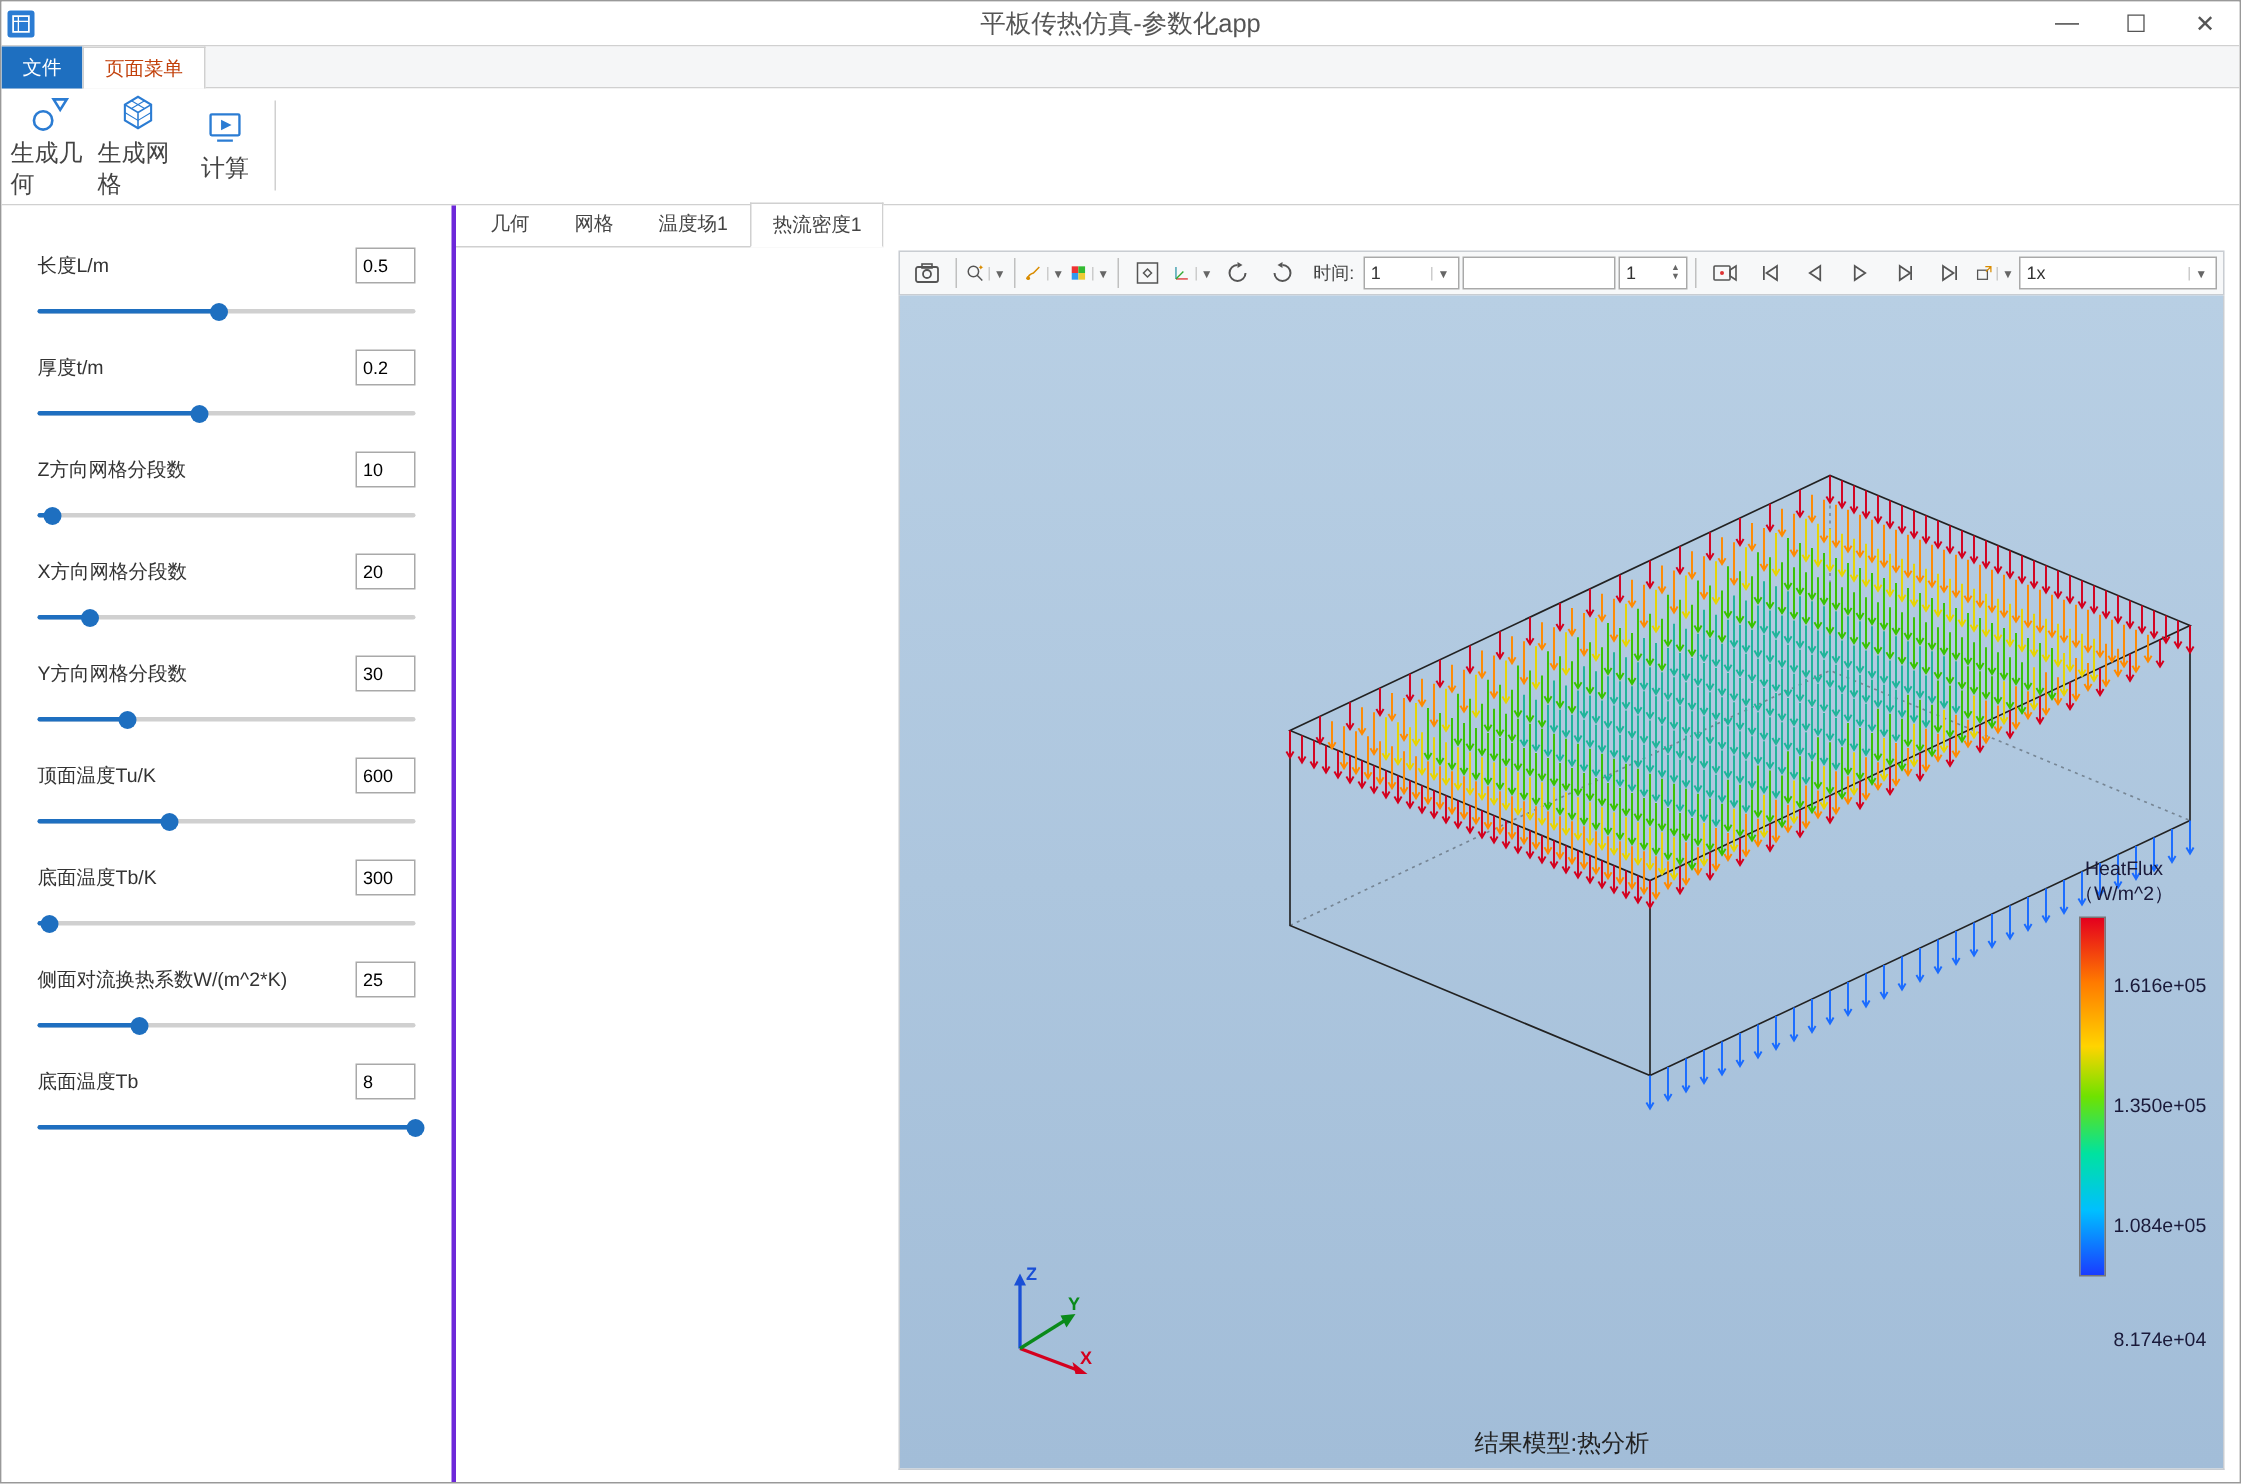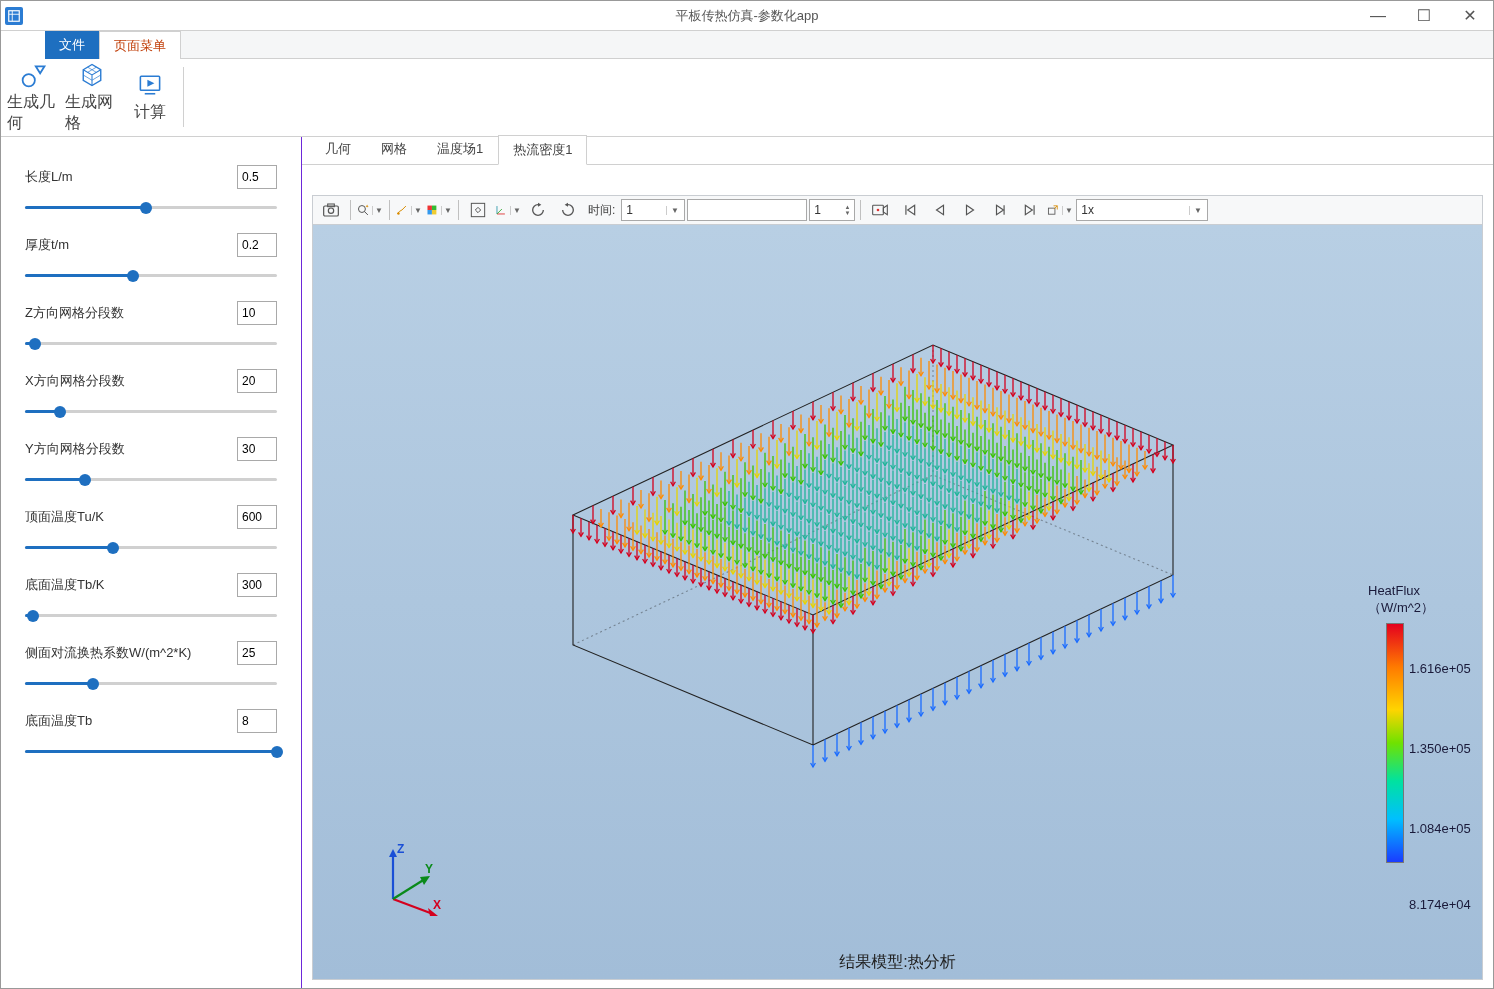--- a/index.html
+++ b/index.html
@@ -1,24 +1,24 @@
 <!DOCTYPE html>
 <html><head>
 <meta charset="utf-8">
 <style>
 * { box-sizing: border-box; margin: 0; padding: 0; }
 body { font-family: "Microsoft YaHei", "Segoe UI", Arial, sans-serif; font-size: 12px; color: #333; background: #fff; width: 1494px; height: 989px; overflow: hidden; border: 1px solid #999; }
 .titlebar { height: 30px; display: flex; align-items: center; justify-content: space-between; background: #fff; border-bottom: 1px solid #d0d0d0; }
 .titlebar-left { display: flex; align-items: center; gap: 6px; padding-left: 4px; }
 .app-icon { width: 18px; height: 18px; background: #2b7cd3; border-radius: 2px; display: flex; align-items: center; justify-content: center; color: #fff; font-size: 10px; }
-.titlebar-center { position: absolute; left: 50%; transform: translateX(-50%); font-size: 13px; color: #555; }
+.titlebar-center { position: absolute; left: 50%; transform: translateX(-50%); font-size: 17px; color: #555; }
 .win-controls { display: flex; }
 .win-btn { width: 46px; height: 30px; display: flex; align-items: center; justify-content: center; color: #555; font-size: 16px; cursor: pointer; }
 
-.menubar { height: 28px; display: flex; background: #f5f6f7; border-bottom: 1px solid #d0d0d0; margin-left: 44px; }
+.menubar { height: 28px; display: flex; background: #f5f6f7; border-bottom: 1px solid #d0d0d0; }
 .menutab { padding: 0 14px; height: 28px; display: flex; align-items: center; font-size: 13px; color: #fff; background: #1e6fc0; cursor: pointer; }
 .menutab.active { background: #fff; color: #c2410c; border: 1px solid #d0d0d0; border-bottom: none; }
 
 .ribbon { height: 78px; display: flex; background: #fff; border-bottom: 1px solid #d0d0d0; padding: 4px 6px; gap: 2px; }
 .ribbon-group { display: flex; gap: 4px; }
 .ribbon-btn { width: 54px; height: 68px; display: flex; flex-direction: column; align-items: center; justify-content: center; gap: 3px; cursor: pointer; border-radius: 2px; }
 .ribbon-icon { width: 28px; height: 28px; display: flex; align-items: center; justify-content: center; }
 .ribbon-label { font-size: 16px; color: #444; }
 .ribbon-sep { width: 1px; height: 60px; background: #d0d0d0; margin: 4px 4px; }
 
@@ -26,38 +26,38 @@
 .sidebar { width: 300px; padding: 28px 24px 13px 24px; background: #fff; overflow-y: auto; }
 .param-row { margin-bottom: 18px; }
 .param-head { display: flex; align-items: center; justify-content: space-between; margin-bottom: 10px; }
 .param-label { font-size: 13px; color: #333; flex: 1; }
 .param-input { width: 40px; height: 24px; border: 1px solid #a9a9a9; font-size: 12px; padding: 0 4px; }
 .slider-wrap { position: relative; height: 16px; }
 .slider-track { position: absolute; top: 7px; left: 0; right: 0; height: 3px; background: #d0d0d0; border-radius: 2px; }
 .slider-fill { position: absolute; top: 7px; left: 0; height: 3px; background: #1e6fc0; border-radius: 2px; }
 .slider-thumb { position: absolute; top: 3px; width: 12px; height: 12px; background: #1e6fc0; border-radius: 50%; transform: translateX(-50%); cursor: pointer; }
 
-.main { flex: 1; display: flex; flex-direction: column; border-left: 1px solid #6d28d9; }
+.main { flex: 1; display: flex; flex-direction: row; border-left: 3px solid #6d28d9; }
 .viewtabs { height: 28px; display: flex; align-items: flex-end; background: #fff; border-bottom: 1px solid #d0d0d0; padding-left: 8px; }
 .viewtab { padding: 5px 14px; font-size: 13px; color: #444; cursor: pointer; border: 1px solid transparent; }
 .viewtab.active { border: 1px solid #d0d0d0; border-bottom: 1px solid #fff; background: #fff; margin-bottom: -1px; }
 
 .viewarea { flex: 1; position: relative; background: #fff; padding: 30px 10px 10px 10px; display: flex; flex-direction: column; }
 .toolbar3d { height: 30px; display: flex; align-items: center; gap: 2px; padding: 0 4px; border: 1px solid #c9cdd2; background: #f7f8f9; }
 .tbtn { width: 28px; height: 24px; display: flex; align-items: center; justify-content: center; cursor: pointer; border: 1px solid transparent; border-radius: 2px; }
 .tsep { width: 1px; height: 20px; background: #c0c0c0; margin: 0 3px; }
 .tlabel { font-size: 12px; color: #444; margin: 0 4px; }
 .tfield { height: 22px; border: 1px solid #a9a9a9; background: #fff; display: inline-flex; align-items: center; padding: 0 4px; font-size: 12px; }
 .tslider { flex: 1; height: 22px; border: 1px solid #a9a9a9; background: #fff; position: relative; min-width: 80px; max-width: 120px; }
 .tslider-fill { position: absolute; inset: 0; background: #fff; }
 .tdrop { width: 14px; display: flex; align-items: center; justify-content: center; color: #666; font-size: 8px; border-left: 1px solid #ccc; margin-left: 3px; padding-left: 2px; }
 
 .canvas3d { flex: 1; position: relative; border: 1px solid #c9cdd2; border-top: none; background: linear-gradient(#b8cfe4, #a2bdd8); overflow: hidden; }
 .axis-tri { position: absolute; left: 60px; bottom: 60px; width: 80px; height: 80px; }
-.legend { position: absolute; right: 18px; top: 358px; width: 96px; font-size: 12px; }
+.legend { position: absolute; right: 18px; top: 374px; width: 96px; font-size: 12px; text-align: center; }
 .legend-title { font-size: 13px; color: #1a1a3a; margin-bottom: 6px; white-space: pre; line-height: 1.3; }
 .legend-bar { width: 18px; height: 240px; margin-left: 18px; background: linear-gradient(to bottom, #e4001e 0%, #ff7a00 18%, #ffd400 36%, #6fe200 50%, #00e2a0 66%, #00bfff 82%, #1a3cff 100%); border: 1px solid #777; position: relative; }
 .legend-tick { position: absolute; left: 22px; font-size: 13px; color: #1a1a3a; white-space: nowrap; margin-top: 41px; }
 .caption { position: absolute; bottom: 6px; left: 50%; transform: translateX(-50%); font-size: 16px; color: #222; }
 
 .arrow-field { position: absolute; top: 40px; left: 140px; }
 </style>
 </head>
 <body>
 

